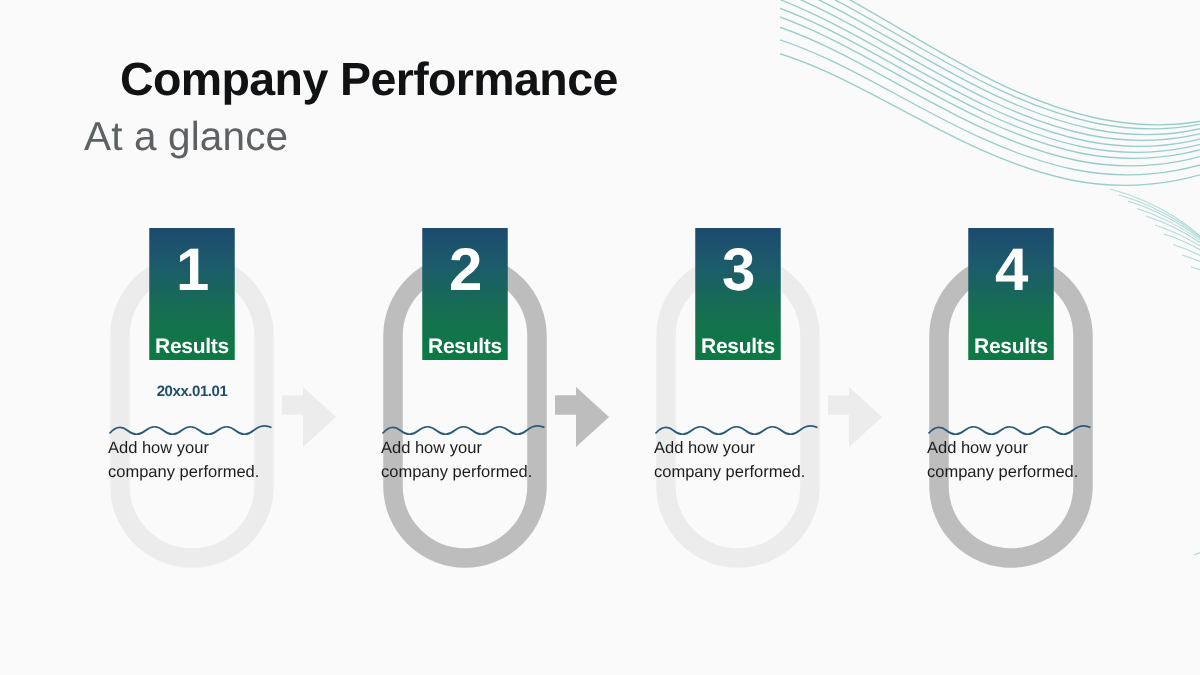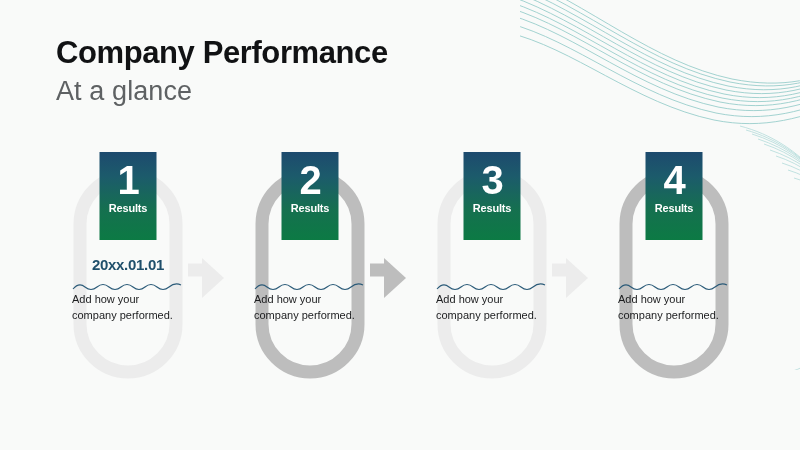--- a/index.html
+++ b/index.html
@@ -17,20 +17,21 @@
   #deco-fan    { top:120px; right:-90px; width:220px; height:250px; }
 
   
   .header { position:absolute; left:56px; top:34px; }
   .title {
     font-size:31px;
     font-weight:bold;
     letter-spacing:-0.4px;
     color:#111214;
     line-height:1.22;
+    margin-left:24px;
   }
   .subtitle {
     font-size:27px;
     font-weight:300;
     color:#5e6163;
     letter-spacing:0.1px;
     line-height:1.3;
     margin-top:2px;
   }
 
@@ -70,32 +71,32 @@
   .badge-num {
     color:#ffffff;
     font-size:40px;
     font-weight:bold;
     line-height:1;
     margin-top:8px;
     letter-spacing:-1px;
   }
   .badge-label {
     color:#ffffff;
-    font-size:11px;
+    font-size:14px;
     font-weight:bold;
     letter-spacing:-0.2px;
-    margin-top:2px;
+    margin-top:22px;
   }
 
   .date {
     position:absolute;
     top:116px;
     left:0; width:100%;
     text-align:center;
-    font-size:15px;
+    font-size:10px;
     font-weight:bold;
     color:#1f4f6b;
     letter-spacing:-0.3px;
     z-index:3;
   }
 
   .wave-svg {
     position:absolute;
     top:140px;
     left:50%;

